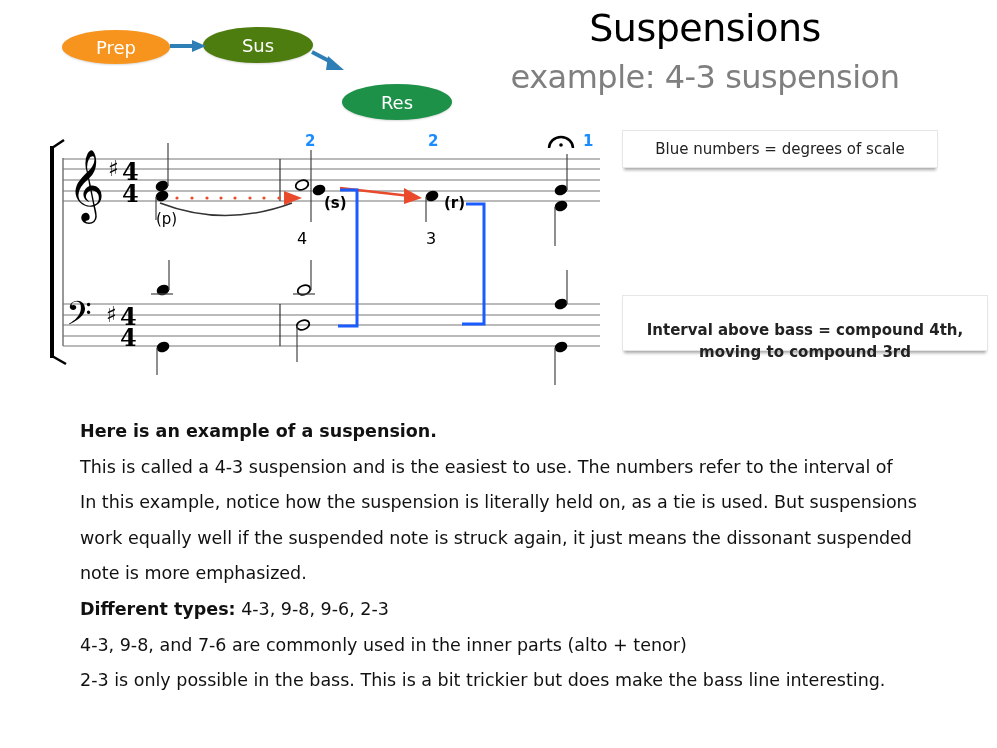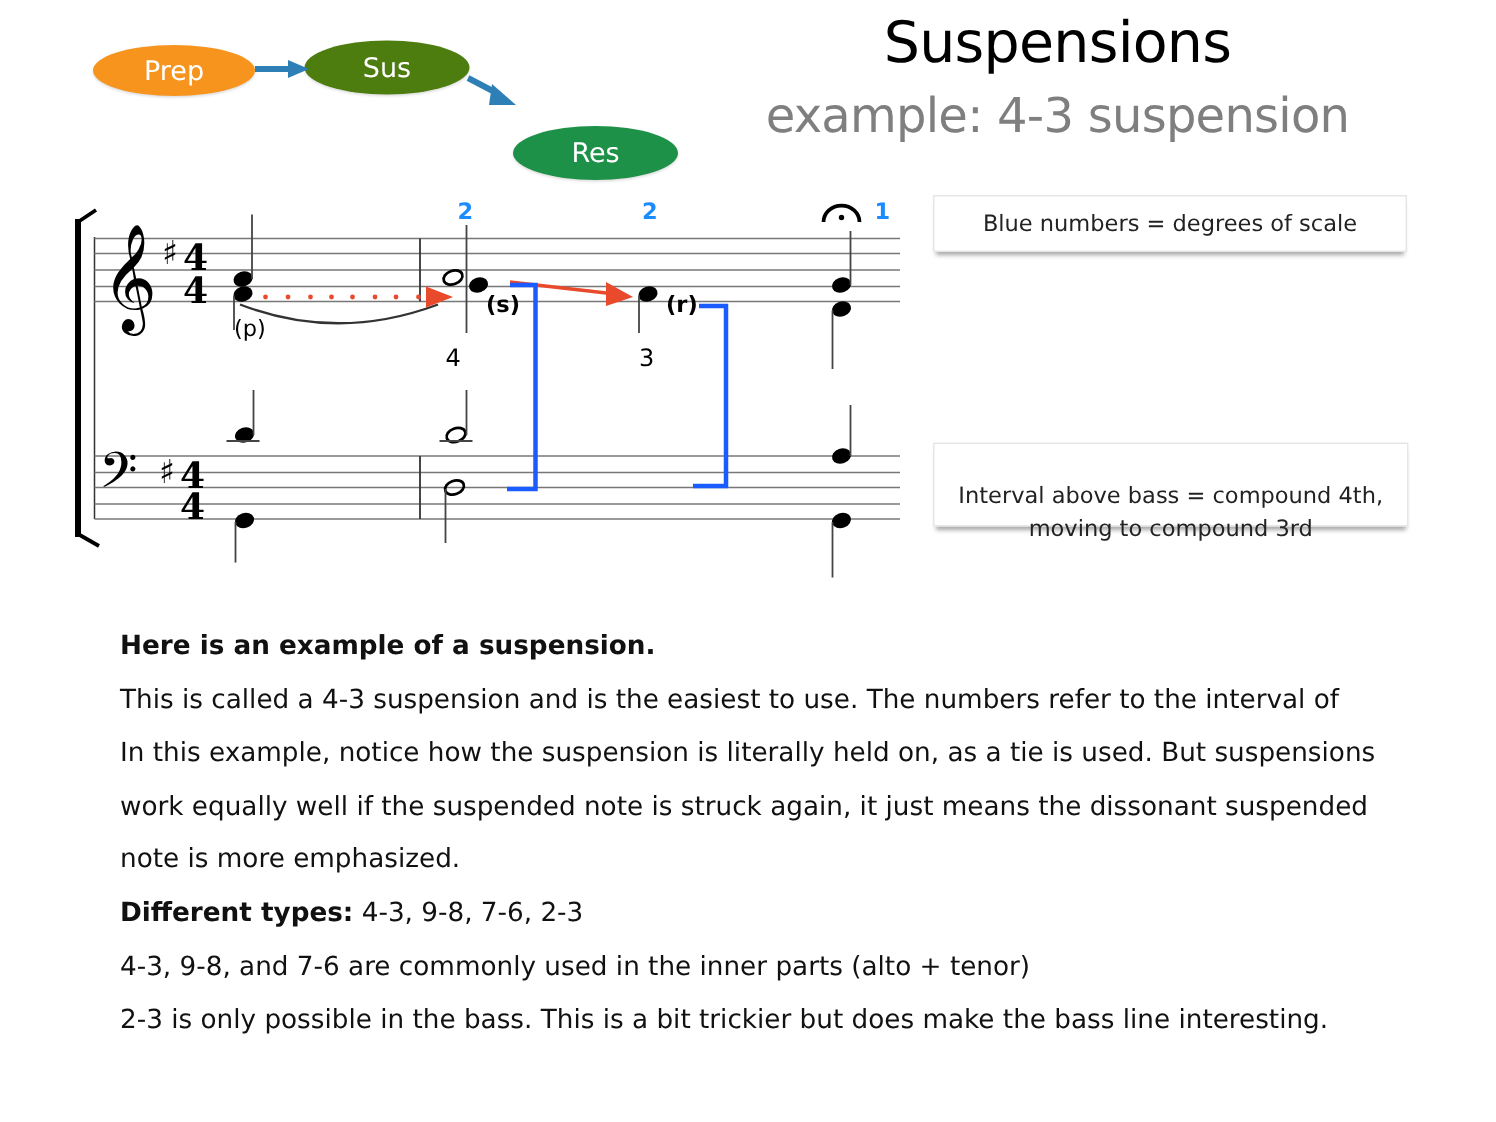--- a/index.html
+++ b/index.html
@@ -159,27 +159,27 @@
     <ellipse cx="561" cy="304" rx="6.5" ry="5" fill="#000" transform="rotate(-20 561 304)"></ellipse>
     <line x1="567" y1="304" x2="567" y2="270" stroke="#444" stroke-width="1.2"></line>
     <ellipse cx="561" cy="347" rx="6.5" ry="5" fill="#000" transform="rotate(-20 561 347)"></ellipse>
     <line x1="555" y1="348" x2="555" y2="385" stroke="#444" stroke-width="1.2"></line>
   </g>
 </svg>
 
 <div class="callout" style="left:622px;top:130px;width:314px;height:36px;line-height:36px;text-align:center;">
   <span>Blue numbers = degrees of scale</span>
 </div>
-<div class="callout" style="left:622px;top:295px;width:317px;height:56px;padding-top:23px;box-sizing:border-box;">
+<div class="callout" style="left:622px;top:295px;width:366px;height:56px;padding-top:23px;box-sizing:border-box;font-weight:bold;">
   <div>Interval above bass = compound 4th,</div>
   <div>moving to compound 3rd</div>
 </div>
 
 <div id="body-text">
   <p class="b">Here is an example of a suspension.</p>
   <p>This is called a 4-3 suspension and is the easiest to use.  The numbers refer to the interval of</p>
   <p>In this example, notice how the suspension is literally held on, as a tie is used.  But suspensions</p>
   <p>work equally well if the suspended note is struck again, it just means the dissonant suspended</p>
   <p>note is more emphasized.</p>
-  <p><span class="b">Different types:</span><span> 4-3, 9-8, 7-6, 2-3</span></p>
+  <p><span class="b">Different types:</span><span> 4-3, 9-8, 9-6, 2-3</span></p>
   <p>4-3, 9-8, and 7-6 are commonly used in the inner parts (alto + tenor)</p>
   <p>2-3 is only possible in the bass. This is a bit trickier but does make the bass line interesting.</p>
 </div>
 
 </body></html>

